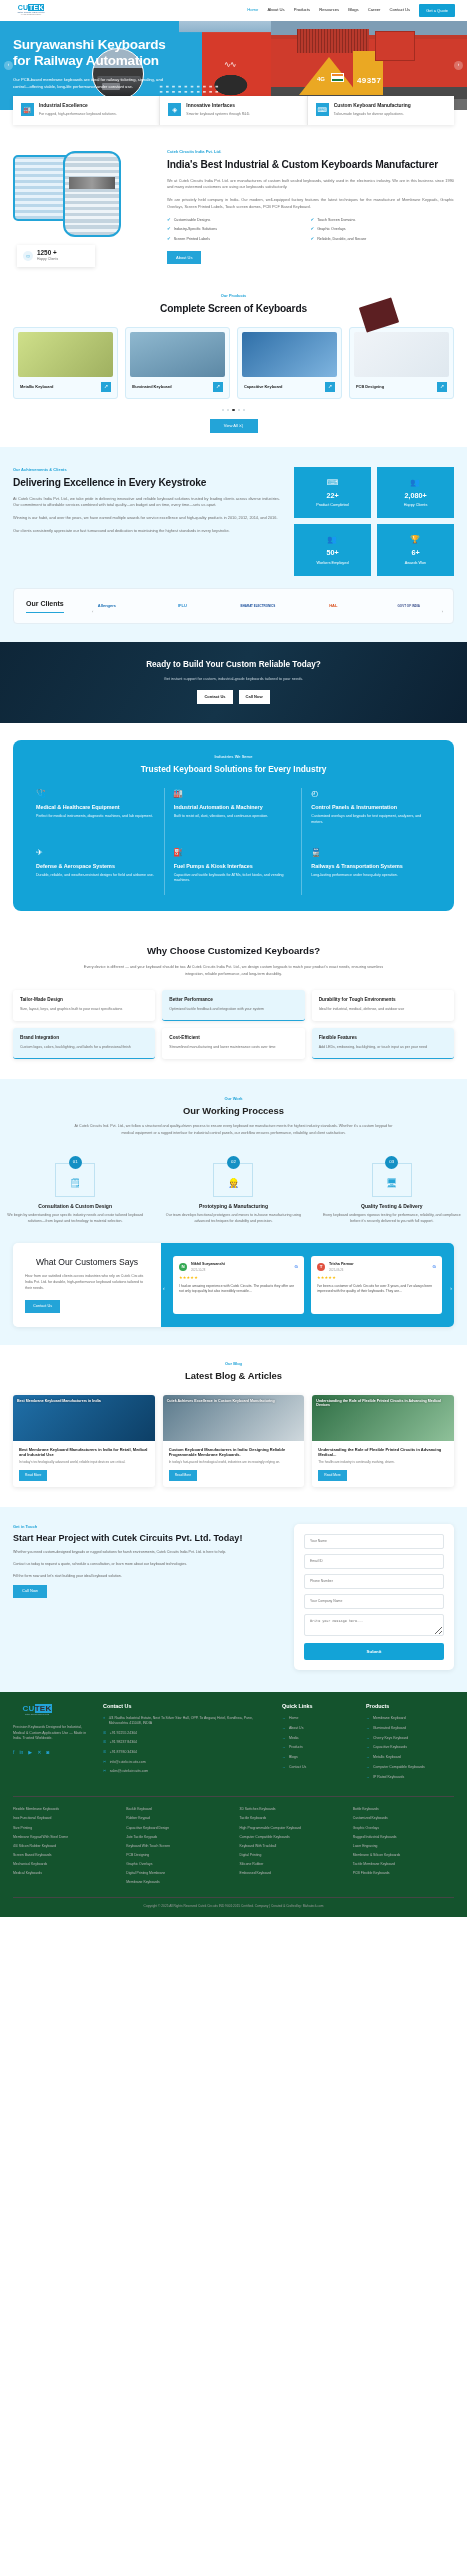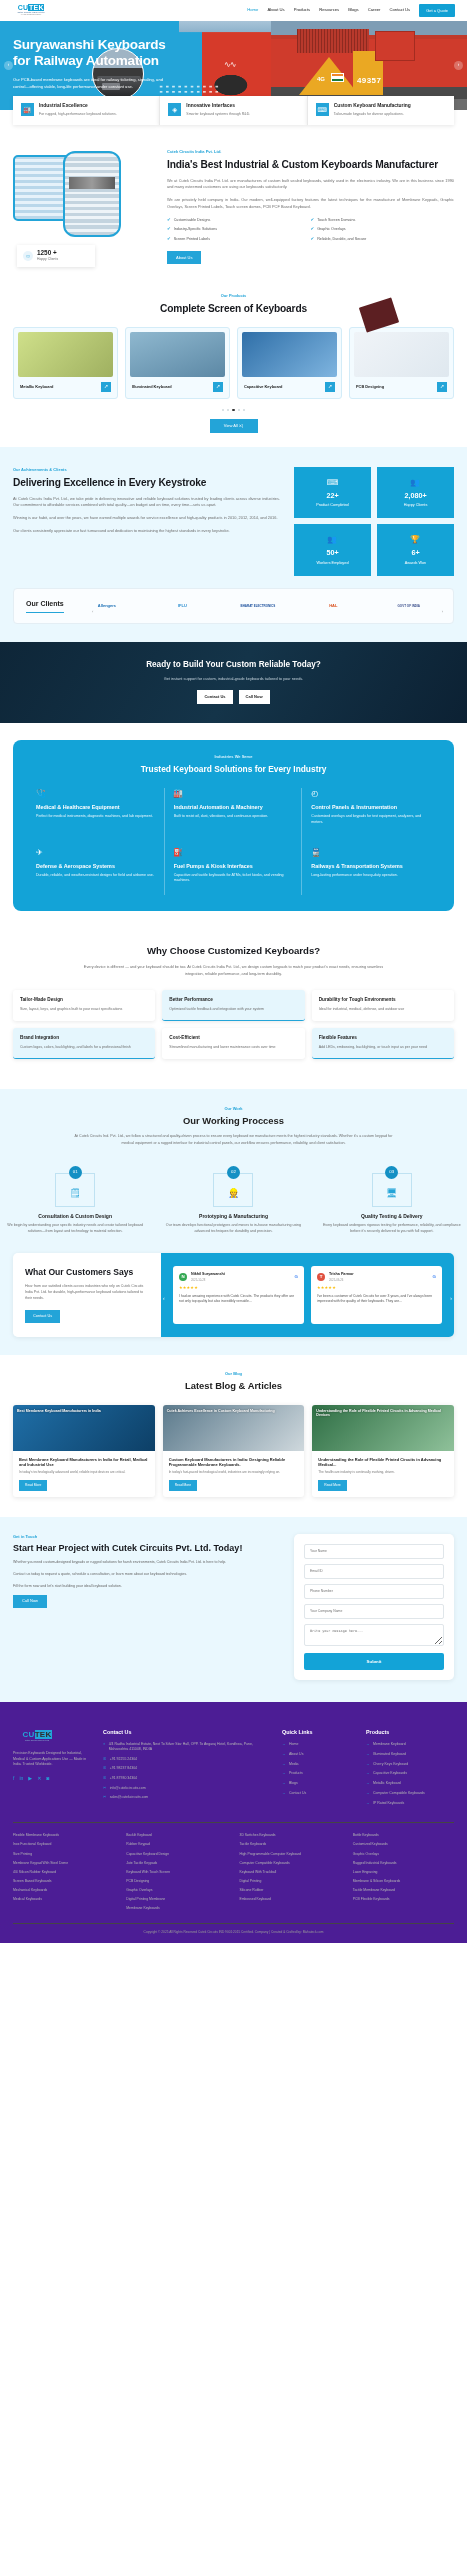--- a/index.html
+++ b/index.html
@@ -127,34 +127,34 @@
   
   .why{padding:16px 13px 20px;text-align:center;}
   .why h2{font-size:9.6px;font-weight:700;color:#16181d;}
   .why .p{text-align:center;max-width:300px;margin:6px auto 0;font-size:3.8px;}
   .wgrid{display:grid;grid-template-columns:1fr 1fr 1fr;gap:7px;margin-top:13px;text-align:left;}
   .wcard{background:#fff;border-radius:3px;box-shadow:0 1px 4px rgba(0,0,0,.09);padding:7px 7px 8px;border-bottom:1.4px solid transparent;}
   .wcard.hl{background:#e5f6fd;border-bottom-color:#23a4d8;}
   .wt{font-size:4.7px;font-weight:700;color:#1b1b1b;line-height:1.25;}
   .wd{font-size:3.6px;color:#6d6d6d;margin-top:3.5px;line-height:1.55;}
   
-  .proc{background:#eaf8fe;padding:17px 0 19px;text-align:center;margin-top:10px;}
+  .proc{background:#eaf8fe;padding:17px 0 19px;text-align:center;}
   .proc h2{font-size:9.4px;font-weight:700;margin-top:2px;}
   .proc .p{text-align:center;max-width:320px;margin:5px auto 0;font-size:3.7px;}
   .pr-grid{display:grid;grid-template-columns:1fr 1fr 1fr;gap:8px;margin-top:14px;}
   .pr{position:relative;padding-top:6px;}
   .pr-num{width:13px;height:13px;border-radius:50%;background:#1490c4;color:#fff;font-size:4.4px;display:flex;align-items:center;justify-content:center;margin:0 auto;position:relative;z-index:2;}
   .pr-box{width:40px;height:34px;border:.6px solid #bfe2f2;margin:-6.5px auto 0;display:flex;align-items:flex-end;justify-content:center;padding-bottom:5px;color:#23a4d8;font-size:9px;}
   .pr-t{font-size:5px;font-weight:700;margin-top:6px;color:#1b1b1b;}
   .pr-d{font-size:3.6px;color:#6d6d6d;margin-top:3px;line-height:1.55;padding:0 3px;}
   
   .tst-wrap{background:#eaf8fe;padding:0 13px 18px;}
   .tst{display:flex;border-radius:5px;overflow:hidden;box-shadow:0 1px 5px rgba(0,0,0,.08);}
   .tst-l{width:148px;flex:0 0 148px;background:#fff;padding:14px 12px;}
-  .tst-l h3{font-size:8.6px;font-weight:700;line-height:1.22;color:#16181d;}
+  .tst-l h3{font-size:8.6px;font-weight:400;line-height:1.22;color:#16181d;text-align:center;}
   .tst-l p{font-size:3.6px;color:#6d6d6d;margin-top:6px;line-height:1.65;}
   .tst-r{flex:1;background:#13a3d7;padding:13px 12px;display:flex;gap:7px;position:relative;}
   .rev{flex:1;background:#fff;border-radius:3px;padding:6px;}
   .rev-h{display:flex;gap:4px;align-items:center;}
   .av{width:8px;height:8px;border-radius:50%;color:#fff;font-size:4.4px;display:flex;align-items:center;justify-content:center;font-weight:700;}
   .av.g{background:#34a853;}.av.r{background:#e05140;}
   .rev-n{font-size:3.7px;font-weight:700;color:#222;}
   .rev-d{font-size:2.8px;color:#999;}
   .gi{margin-left:auto;font-size:4.4px;color:#4285f4;font-weight:700;}
   .stars{color:#fbbc04;font-size:4px;margin-top:3px;letter-spacing:.2px;}
@@ -178,21 +178,21 @@
   
   .cont{background:#eaf8fe;padding:17px 13px 22px;display:flex;gap:13px;}
   .cont-l{flex:1;}
   .cont-l h2{font-size:9px;font-weight:700;line-height:1.25;margin-top:3px;color:#16181d;}
   .cont-l p{font-size:3.6px;color:#666;margin-top:6px;line-height:1.65;}
   .cont-r{width:160px;flex:0 0 160px;background:#fff;border-radius:5px;padding:10px;box-shadow:0 1px 5px rgba(0,0,0,.08);}
   .fld{width:100%;border:.6px solid #e0e6ea;border-radius:2px;font-size:3.4px;padding:4.5px 5px;margin-bottom:5px;color:#aaa;background:#fff;}
   .fld.ta{height:22px;}
   .sub{width:100%;background:#13a3d7;color:#fff;font-size:4.4px;font-weight:700;padding:6px 0;text-align:center;border:0;border-radius:2px;}
   
-  .ftr{background:#4c1d95;color:#c9c9c9;padding:26px 13px 0;}
+  .ftr{background:#14532d;color:#c9c9c9;padding:10px 13px 0;}
   .ftop{display:flex;gap:12px;}
   .fcol1{width:78px;flex:0 0 78px;}
   .flogo{width:48px;height:17px;display:flex;flex-direction:column;align-items:center;justify-content:center;}
   .flogo .lm{font-size:8px;font-weight:700;color:#23a4d8;letter-spacing:.3px;line-height:1;}
   .flogo .lm span{background:#23a4d8;color:#2f2f2f;}
   .flogo .ls{font-size:2px;color:#8fb9d4;}
   .fdesc{font-size:3.5px;line-height:1.6;margin-top:6px;color:#b5b5b5;}
   .socials{display:flex;gap:5px;margin-top:7px;color:#23a4d8;font-size:5px;}
   .fh{font-size:5.4px;font-weight:700;color:#fff;margin-bottom:6px;}
   .fcol2{flex:1;}

